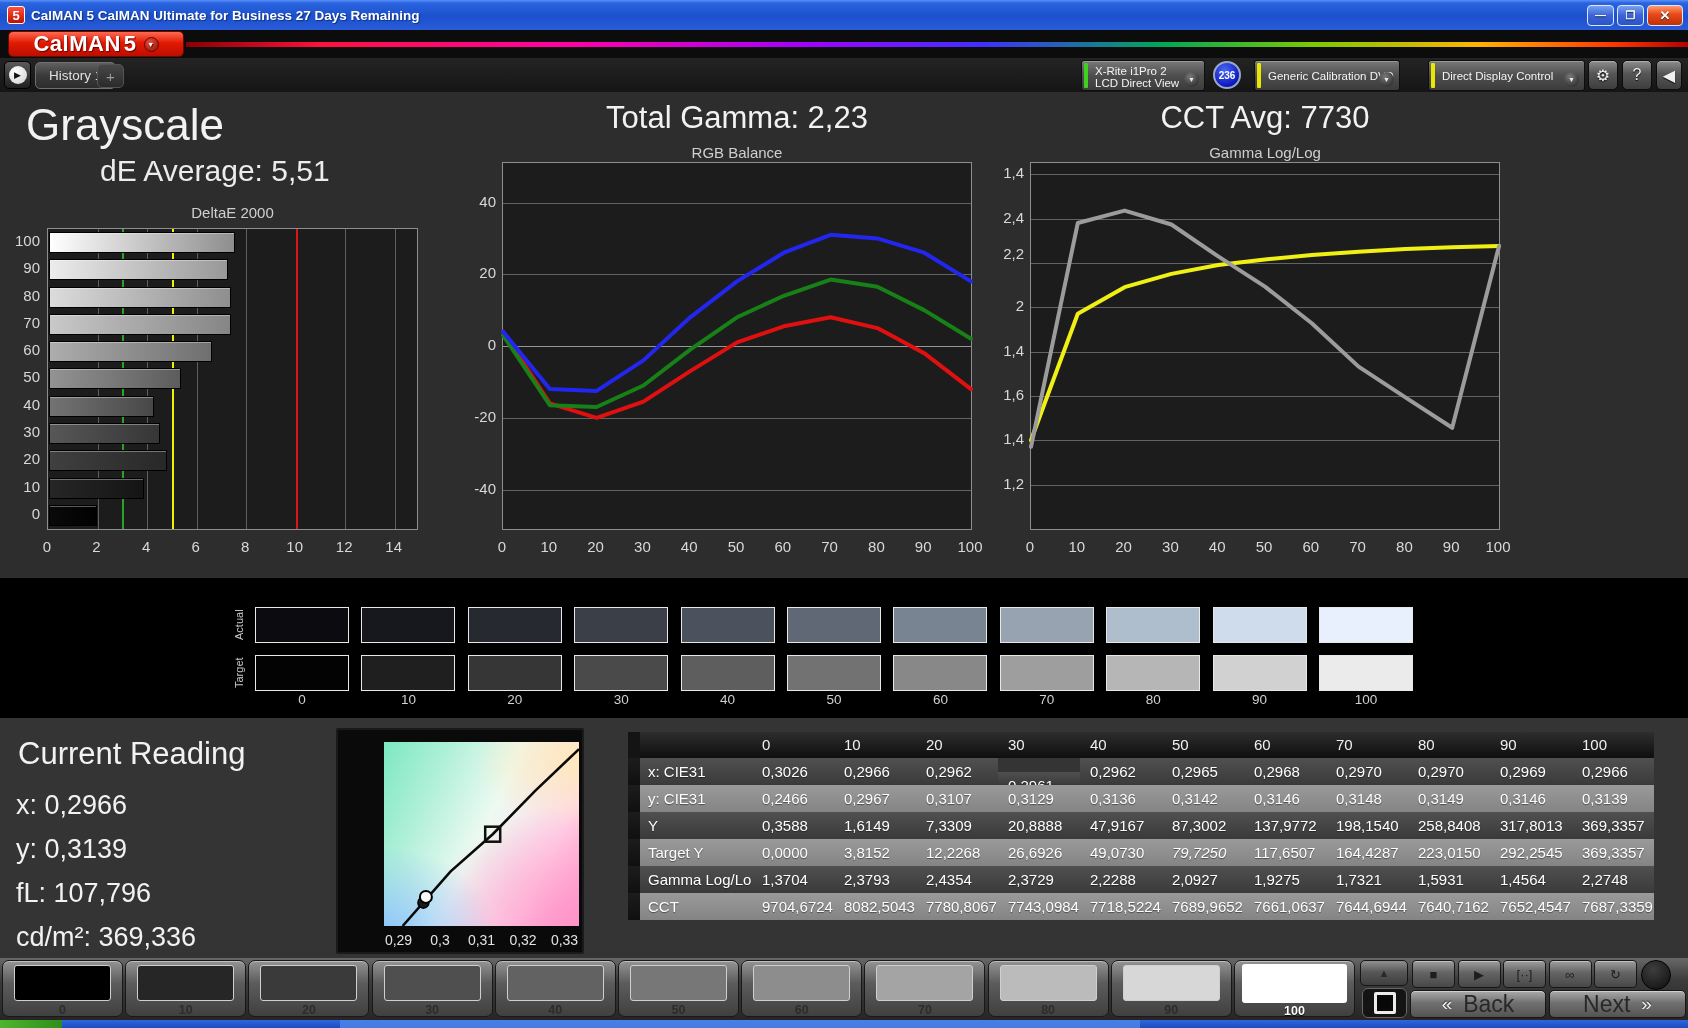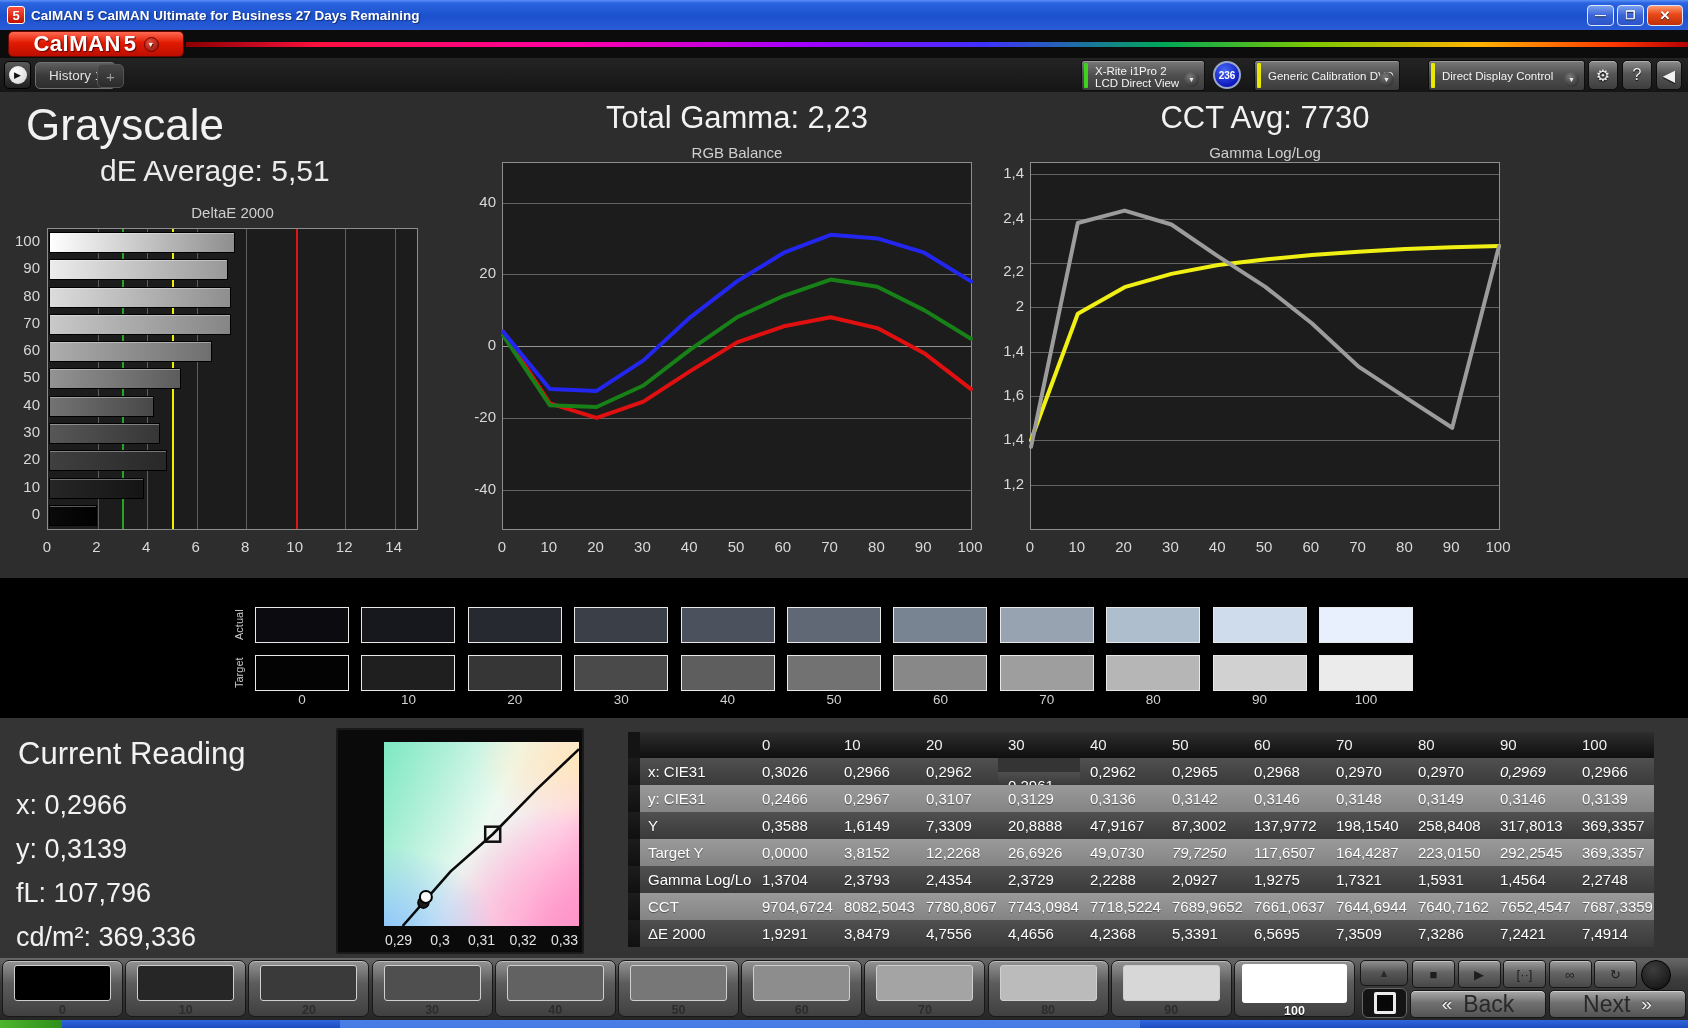--- a/index.html
+++ b/index.html
@@ -233,21 +233,21 @@
       <span class="xlab" style="left: 358.4px;">80</span>
       <span class="xlab" style="left: 405.2px;">90</span>
       <span class="xlab" style="left: 452px;">100</span>
     </div>
 
   <div class="bigtitle" style="left:1030px;width:470px">CCT Avg: 7730</div>
   <div class="subtitle" style="left:1030px;top:52px;width:470px">Gamma Log/Log</div>
   <div class="ylabcol" id="gamma-ylab" style="left:978px;top:70px;width:46px;height:368px">
       <div class="ylab" style="top: 2.1px;">1,4</div>
       <div class="ylab" style="top: 46.5px;">2,4</div>
-      <div class="ylab" style="top: 100px;">2,2</div>
+      <div class="ylab" style="top: 83px;">2,2</div>
       <div class="ylab" style="top: 135.2px;">2</div>
       <div class="ylab" style="top: 179.5px;">1,4</div>
       <div class="ylab" style="top: 223.9px;">1,6</div>
       <div class="ylab" style="top: 268.3px;">1,4</div>
       <div class="ylab" style="top: 312.6px;">1,2</div>
     </div>
   <div class="plot" id="gamma-plot" style="left:1030px;top:70px;width:470px;height:368px">
       <div class="hgrid" style="top: 11.1px; background: rgb(99, 99, 99);"></div>
       <div class="hgrid" style="top: 55.5px; background: rgb(99, 99, 99);"></div>
       <div class="hgrid" style="top: 99.8px; background: rgb(99, 99, 99);"></div>
@@ -369,21 +369,21 @@
         <div class="tlabel" style="background: linear-gradient(rgb(80, 80, 80), rgb(58, 58, 58)); line-height: 27px; text-shadow: rgba(0, 0, 0, 0.45) 0px 1px 1px;">x: CIE31</div>
         <div class="tcell" style="background: linear-gradient(rgb(80, 80, 80), rgb(58, 58, 58)); line-height: 27px; text-shadow: rgba(0, 0, 0, 0.45) 0px 1px 1px;">0,3026</div>
         <div class="tcell" style="background: linear-gradient(rgb(80, 80, 80), rgb(58, 58, 58)); line-height: 27px; text-shadow: rgba(0, 0, 0, 0.45) 0px 1px 1px;">0,2966</div>
         <div class="tcell" style="background: linear-gradient(rgb(80, 80, 80), rgb(58, 58, 58)); line-height: 27px; text-shadow: rgba(0, 0, 0, 0.45) 0px 1px 1px;">0,2962</div>
         <div class="tcell" style="background: linear-gradient(rgb(80, 80, 80), rgb(58, 58, 58)); line-height: 27px; text-shadow: rgba(0, 0, 0, 0.45) 0px 1px 1px; margin-top: 14px;">0,2961</div>
         <div class="tcell" style="background: linear-gradient(rgb(80, 80, 80), rgb(58, 58, 58)); line-height: 27px; text-shadow: rgba(0, 0, 0, 0.45) 0px 1px 1px;">0,2962</div>
         <div class="tcell" style="background: linear-gradient(rgb(80, 80, 80), rgb(58, 58, 58)); line-height: 27px; text-shadow: rgba(0, 0, 0, 0.45) 0px 1px 1px;">0,2965</div>
         <div class="tcell" style="background: linear-gradient(rgb(80, 80, 80), rgb(58, 58, 58)); line-height: 27px; text-shadow: rgba(0, 0, 0, 0.45) 0px 1px 1px;">0,2968</div>
         <div class="tcell" style="background: linear-gradient(rgb(80, 80, 80), rgb(58, 58, 58)); line-height: 27px; text-shadow: rgba(0, 0, 0, 0.45) 0px 1px 1px;">0,2970</div>
         <div class="tcell" style="background: linear-gradient(rgb(80, 80, 80), rgb(58, 58, 58)); line-height: 27px; text-shadow: rgba(0, 0, 0, 0.45) 0px 1px 1px;">0,2970</div>
-        <div class="tcell" style="background: linear-gradient(rgb(80, 80, 80), rgb(58, 58, 58)); line-height: 27px; text-shadow: rgba(0, 0, 0, 0.45) 0px 1px 1px; font-style: italic;">0,2969</div>
+        <div class="tcell" style="background: linear-gradient(rgb(80, 80, 80), rgb(58, 58, 58)); line-height: 27px; text-shadow: rgba(0, 0, 0, 0.45) 0px 1px 1px;">0,2969</div>
         <div class="tcell" style="background: linear-gradient(rgb(80, 80, 80), rgb(58, 58, 58)); line-height: 27px; text-shadow: rgba(0, 0, 0, 0.45) 0px 1px 1px;">0,2966</div>
       </div>
       <div class="trow" style="height: 27px;">
         <div class="tgut"></div>
         <div class="tlabel" style="background: linear-gradient(rgb(154, 154, 154), rgb(132, 132, 132)); line-height: 27px; text-shadow: rgba(0, 0, 0, 0.45) 0px 1px 1px;">y: CIE31</div>
         <div class="tcell" style="background: linear-gradient(rgb(154, 154, 154), rgb(132, 132, 132)); line-height: 27px; text-shadow: rgba(0, 0, 0, 0.45) 0px 1px 1px;">0,2466</div>
         <div class="tcell" style="background: linear-gradient(rgb(154, 154, 154), rgb(132, 132, 132)); line-height: 27px; text-shadow: rgba(0, 0, 0, 0.45) 0px 1px 1px;">0,2967</div>
         <div class="tcell" style="background: linear-gradient(rgb(154, 154, 154), rgb(132, 132, 132)); line-height: 27px; text-shadow: rgba(0, 0, 0, 0.45) 0px 1px 1px;">0,3107</div>
         <div class="tcell" style="background: linear-gradient(rgb(154, 154, 154), rgb(132, 132, 132)); line-height: 27px; text-shadow: rgba(0, 0, 0, 0.45) 0px 1px 1px;">0,3129</div>
         <div class="tcell" style="background: linear-gradient(rgb(154, 154, 154), rgb(132, 132, 132)); line-height: 27px; text-shadow: rgba(0, 0, 0, 0.45) 0px 1px 1px;">0,3136</div>
@@ -447,35 +447,20 @@
         <div class="tcell" style="background: linear-gradient(rgb(154, 154, 154), rgb(132, 132, 132)); line-height: 27px; text-shadow: rgba(0, 0, 0, 0.45) 0px 1px 1px;">7780,8067</div>
         <div class="tcell" style="background: linear-gradient(rgb(154, 154, 154), rgb(132, 132, 132)); line-height: 27px; text-shadow: rgba(0, 0, 0, 0.45) 0px 1px 1px;">7743,0984</div>
         <div class="tcell" style="background: linear-gradient(rgb(154, 154, 154), rgb(132, 132, 132)); line-height: 27px; text-shadow: rgba(0, 0, 0, 0.45) 0px 1px 1px;">7718,5224</div>
         <div class="tcell" style="background: linear-gradient(rgb(154, 154, 154), rgb(132, 132, 132)); line-height: 27px; text-shadow: rgba(0, 0, 0, 0.45) 0px 1px 1px;">7689,9652</div>
         <div class="tcell" style="background: linear-gradient(rgb(154, 154, 154), rgb(132, 132, 132)); line-height: 27px; text-shadow: rgba(0, 0, 0, 0.45) 0px 1px 1px;">7661,0637</div>
         <div class="tcell" style="background: linear-gradient(rgb(154, 154, 154), rgb(132, 132, 132)); line-height: 27px; text-shadow: rgba(0, 0, 0, 0.45) 0px 1px 1px;">7644,6944</div>
         <div class="tcell" style="background: linear-gradient(rgb(154, 154, 154), rgb(132, 132, 132)); line-height: 27px; text-shadow: rgba(0, 0, 0, 0.45) 0px 1px 1px;">7640,7162</div>
         <div class="tcell" style="background: linear-gradient(rgb(154, 154, 154), rgb(132, 132, 132)); line-height: 27px; text-shadow: rgba(0, 0, 0, 0.45) 0px 1px 1px;">7652,4547</div>
         <div class="tcell" style="background: linear-gradient(rgb(154, 154, 154), rgb(132, 132, 132)); line-height: 27px; text-shadow: rgba(0, 0, 0, 0.45) 0px 1px 1px;">7687,3359</div>
       </div>
-      <div class="trow" style="height: 27px;">
-        <div class="tgut"></div>
-        <div class="tlabel" style="background: linear-gradient(rgb(80, 80, 80), rgb(58, 58, 58)); line-height: 27px; text-shadow: rgba(0, 0, 0, 0.45) 0px 1px 1px;">ΔE 2000</div>
-        <div class="tcell" style="background: linear-gradient(rgb(80, 80, 80), rgb(58, 58, 58)); line-height: 27px; text-shadow: rgba(0, 0, 0, 0.45) 0px 1px 1px;">1,9291</div>
-        <div class="tcell" style="background: linear-gradient(rgb(80, 80, 80), rgb(58, 58, 58)); line-height: 27px; text-shadow: rgba(0, 0, 0, 0.45) 0px 1px 1px;">3,8479</div>
-        <div class="tcell" style="background: linear-gradient(rgb(80, 80, 80), rgb(58, 58, 58)); line-height: 27px; text-shadow: rgba(0, 0, 0, 0.45) 0px 1px 1px;">4,7556</div>
-        <div class="tcell" style="background: linear-gradient(rgb(80, 80, 80), rgb(58, 58, 58)); line-height: 27px; text-shadow: rgba(0, 0, 0, 0.45) 0px 1px 1px;">4,4656</div>
-        <div class="tcell" style="background: linear-gradient(rgb(80, 80, 80), rgb(58, 58, 58)); line-height: 27px; text-shadow: rgba(0, 0, 0, 0.45) 0px 1px 1px;">4,2368</div>
-        <div class="tcell" style="background: linear-gradient(rgb(80, 80, 80), rgb(58, 58, 58)); line-height: 27px; text-shadow: rgba(0, 0, 0, 0.45) 0px 1px 1px;">5,3391</div>
-        <div class="tcell" style="background: linear-gradient(rgb(80, 80, 80), rgb(58, 58, 58)); line-height: 27px; text-shadow: rgba(0, 0, 0, 0.45) 0px 1px 1px;">6,5695</div>
-        <div class="tcell" style="background: linear-gradient(rgb(80, 80, 80), rgb(58, 58, 58)); line-height: 27px; text-shadow: rgba(0, 0, 0, 0.45) 0px 1px 1px;">7,3509</div>
-        <div class="tcell" style="background: linear-gradient(rgb(80, 80, 80), rgb(58, 58, 58)); line-height: 27px; text-shadow: rgba(0, 0, 0, 0.45) 0px 1px 1px;">7,3286</div>
-        <div class="tcell" style="background: linear-gradient(rgb(80, 80, 80), rgb(58, 58, 58)); line-height: 27px; text-shadow: rgba(0, 0, 0, 0.45) 0px 1px 1px;">7,2421</div>
-        <div class="tcell" style="background: linear-gradient(rgb(80, 80, 80), rgb(58, 58, 58)); line-height: 27px; text-shadow: rgba(0, 0, 0, 0.45) 0px 1px 1px;">7,4914</div>
-      </div>
     </div>
 </div>
 
 <div id="strip">
   <div id="levels-mount">
       <div class="lvlbtn" style="left: 2px;">
         <div class="patch" style="background: rgb(0, 0, 0);"></div>
         <div class="lab">0</div>
       </div>
       <div class="lvlbtn" style="left: 125.2px;">

